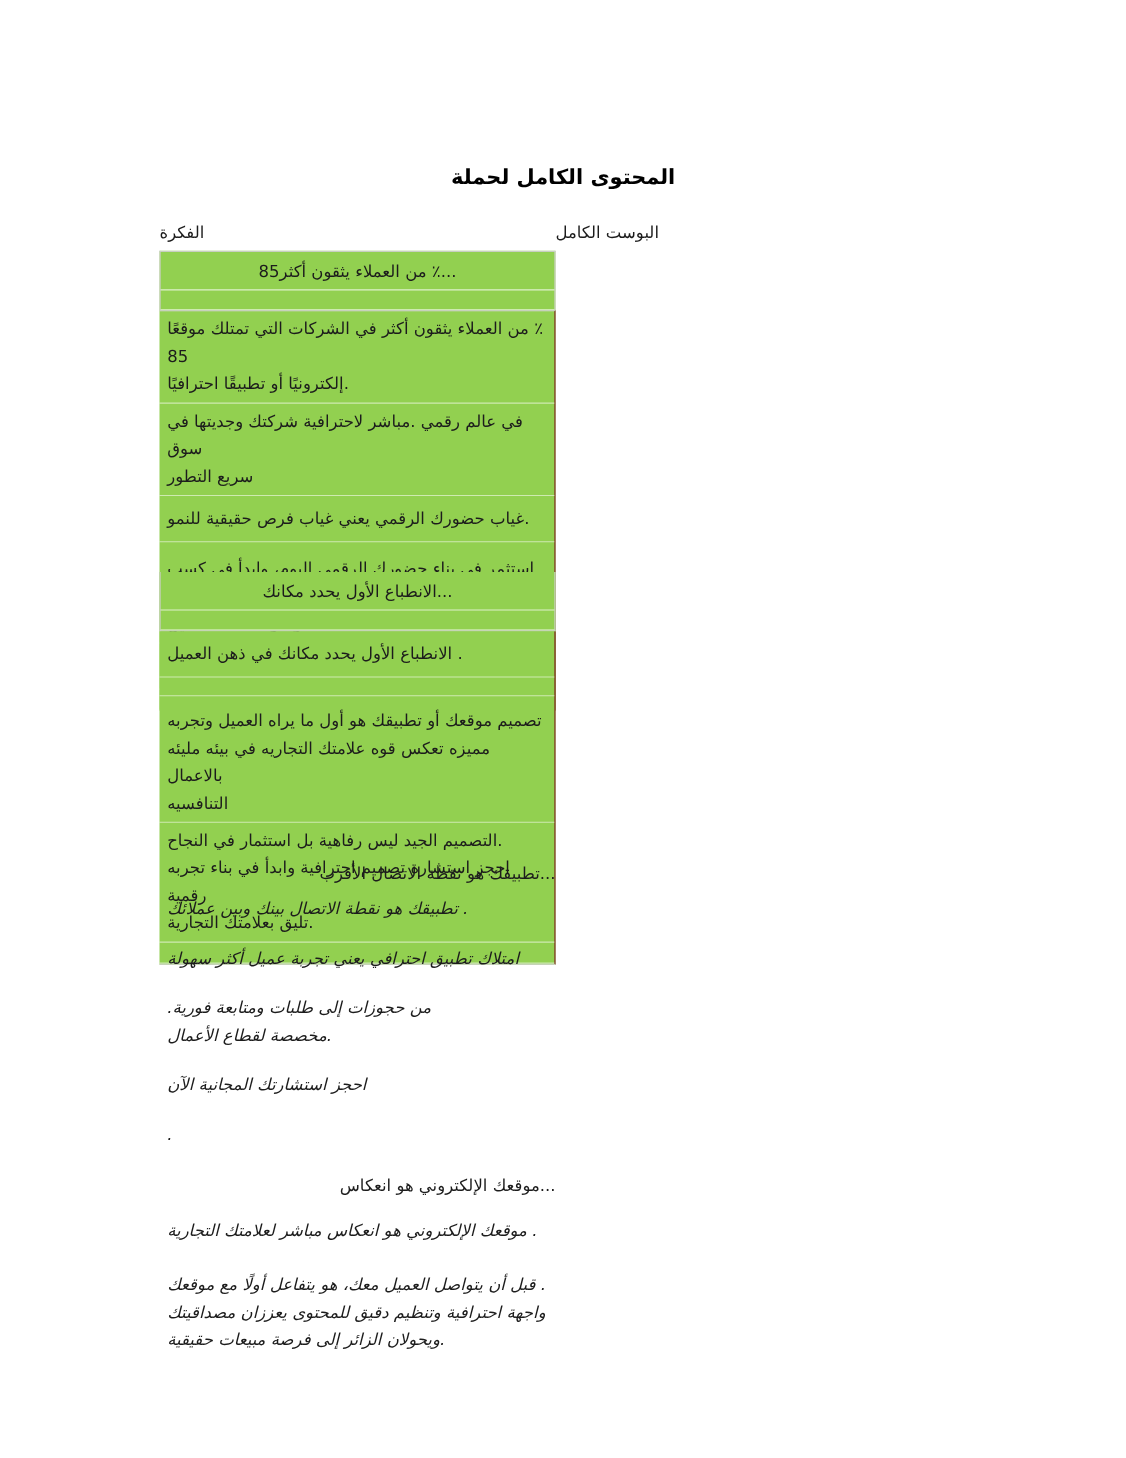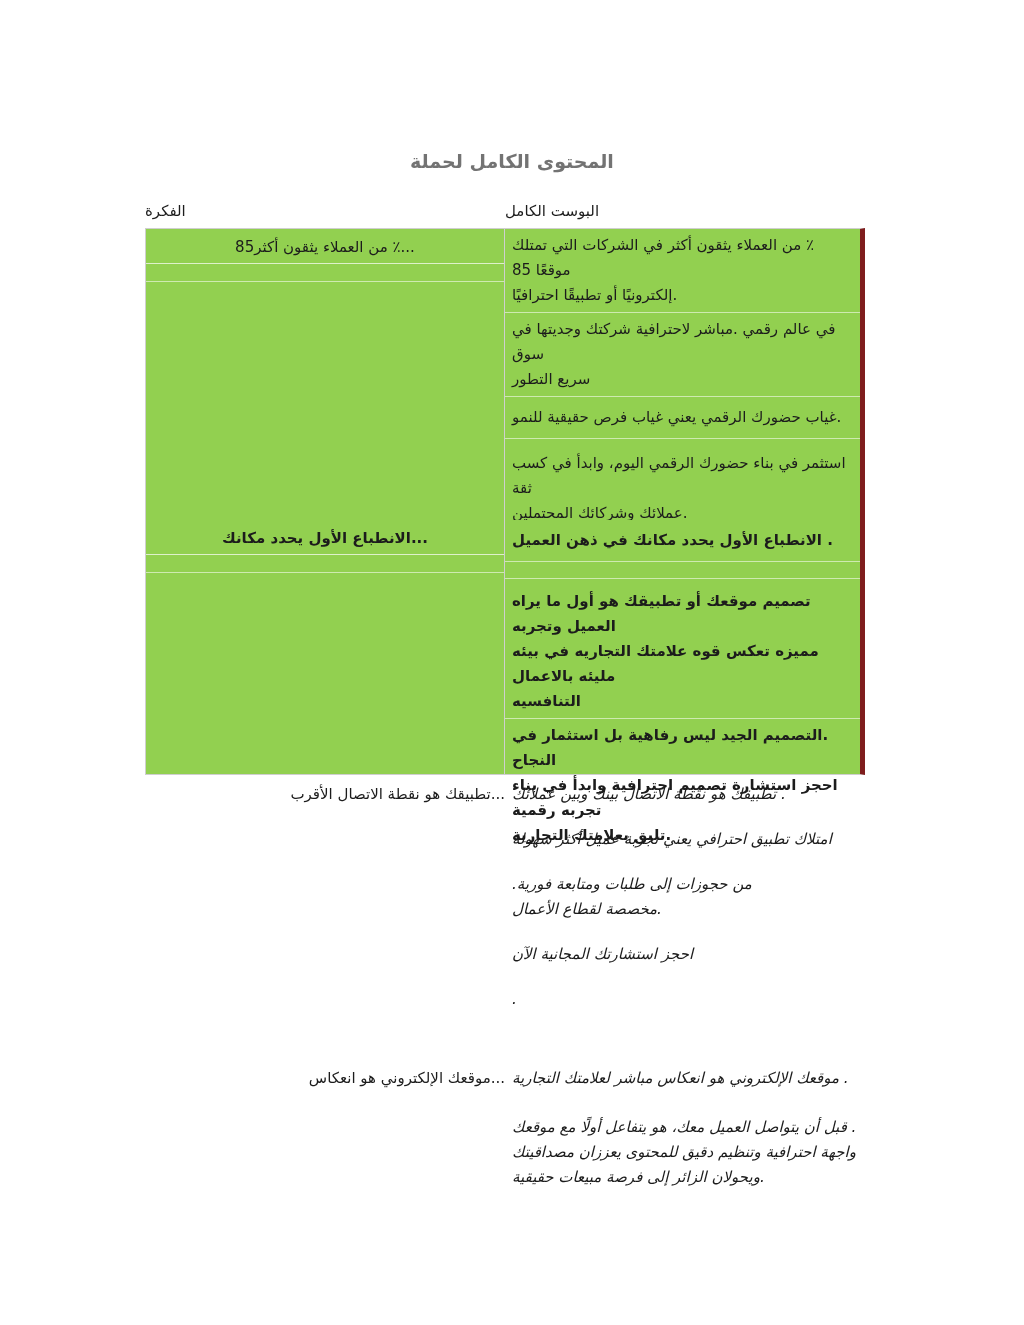--- a/index.html
+++ b/index.html
@@ -11,30 +11,30 @@
   .doc-title{
     position:absolute;top:150px;left:0;width:100%;text-align:center;
     font-size:19px;font-weight:bold;letter-spacing:0;
   }
   .col-header{position:absolute;top:202px;width:360px;text-align:left;font-size:15px;}
   .col-header.idea{left:145px;}
   .col-header.post{left:505px;}
   .doc-table{
     position:absolute;left:145px;top:228px;width:720px;
   }
-  .trow{display:flex;flex-direction:row;}
+  .trow{display:flex;flex-direction:column;}
   .cell{width:360px;box-sizing:border-box;font-size:15px;line-height:25px;}
   .idea-cell{text-align:center;}
   .post-cell{text-align:left;}
   
   .trow.green .cell{background:var(--green);}
   .trow.green .idea-cell{border-left:1px solid #cfcfcf;border-right:1px solid #cfcfcf;}
-  .trow.green .post-cell{border-right:5px solid #7f1d1d;}
+  .trow.green .post-cell{border-right:1px solid #7f1d1d;}
   .trow.green.first .cell{border-top:1px solid #cfcfcf;}
-  .trow.green.last .cell{border-bottom:1px solid #cfcfcf;font-weight:bold;}
+  .trow.green.last .cell{border-bottom:1px solid #cfcfcf;}
   .trow.green .para{
     padding:4px 7px;border-bottom:1px solid rgba(255,255,255,.55);margin:0;
   }
   .trow.green .idea-text{padding-top:6px;padding-bottom:3px;border-bottom:1px solid rgba(255,255,255,.7);}
   .trow.green .idea-spacer{height:17px;border-bottom:1px solid rgba(255,255,255,.55);}
   .spacer16{height:16px;border-bottom:1px solid rgba(255,255,255,.55);}
   .spacer18{height:18px;border-bottom:1px solid rgba(255,255,255,.55);}
   
   .trow.white .para{padding:0 7px;margin:0;font-style:italic;}
   .trow.white .idea-text{padding-top:7px;text-align:right;}
@@ -51,21 +51,21 @@
   .trow.r3{height:275px;}
   .trow.r4{height:275px;}
   
   .pad-tall{padding-top:8px !important;padding-bottom:8px !important;}
   .pad-top12{padding-top:12px !important;}
   .pad-top10{padding-top:10px !important;}
 </style>
 </head>
 <body style="--green: #92d050;">
 
-<div class="doc-title" dir="rtl" style="color: #737373;">المحتوى الكامل لحملة</div>
+<div class="doc-title" dir="rtl" style="color: #000000;">المحتوى الكامل لحملة</div>
 
 <div class="col-header idea" dir="rtl">الفكرة</div>
 <div class="col-header post" dir="rtl">البوست الكامل</div>
 
 <div class="doc-table" id="doc-table">
     <div class="trow green r1 first">
       <div class="cell idea-cell" dir="rtl">
         <div class="line idea-text">...٪ من العملاء يثقون أكثر85</div>
         <div class="idea-spacer"></div>
       </div>

